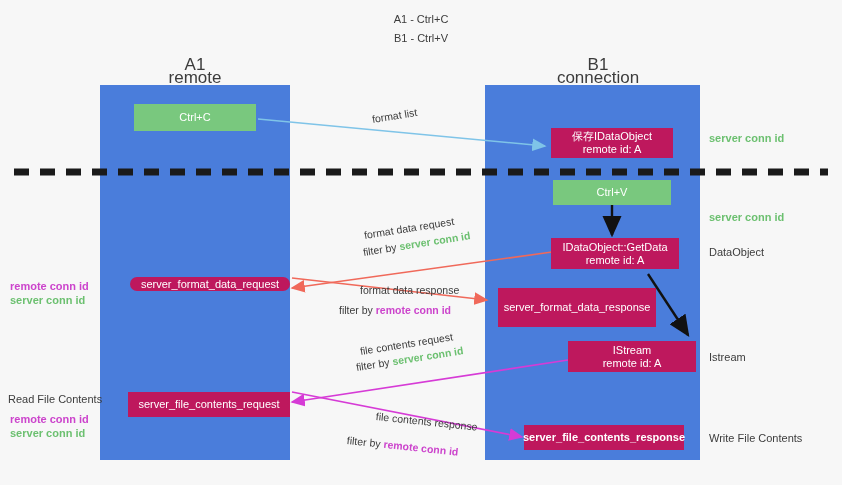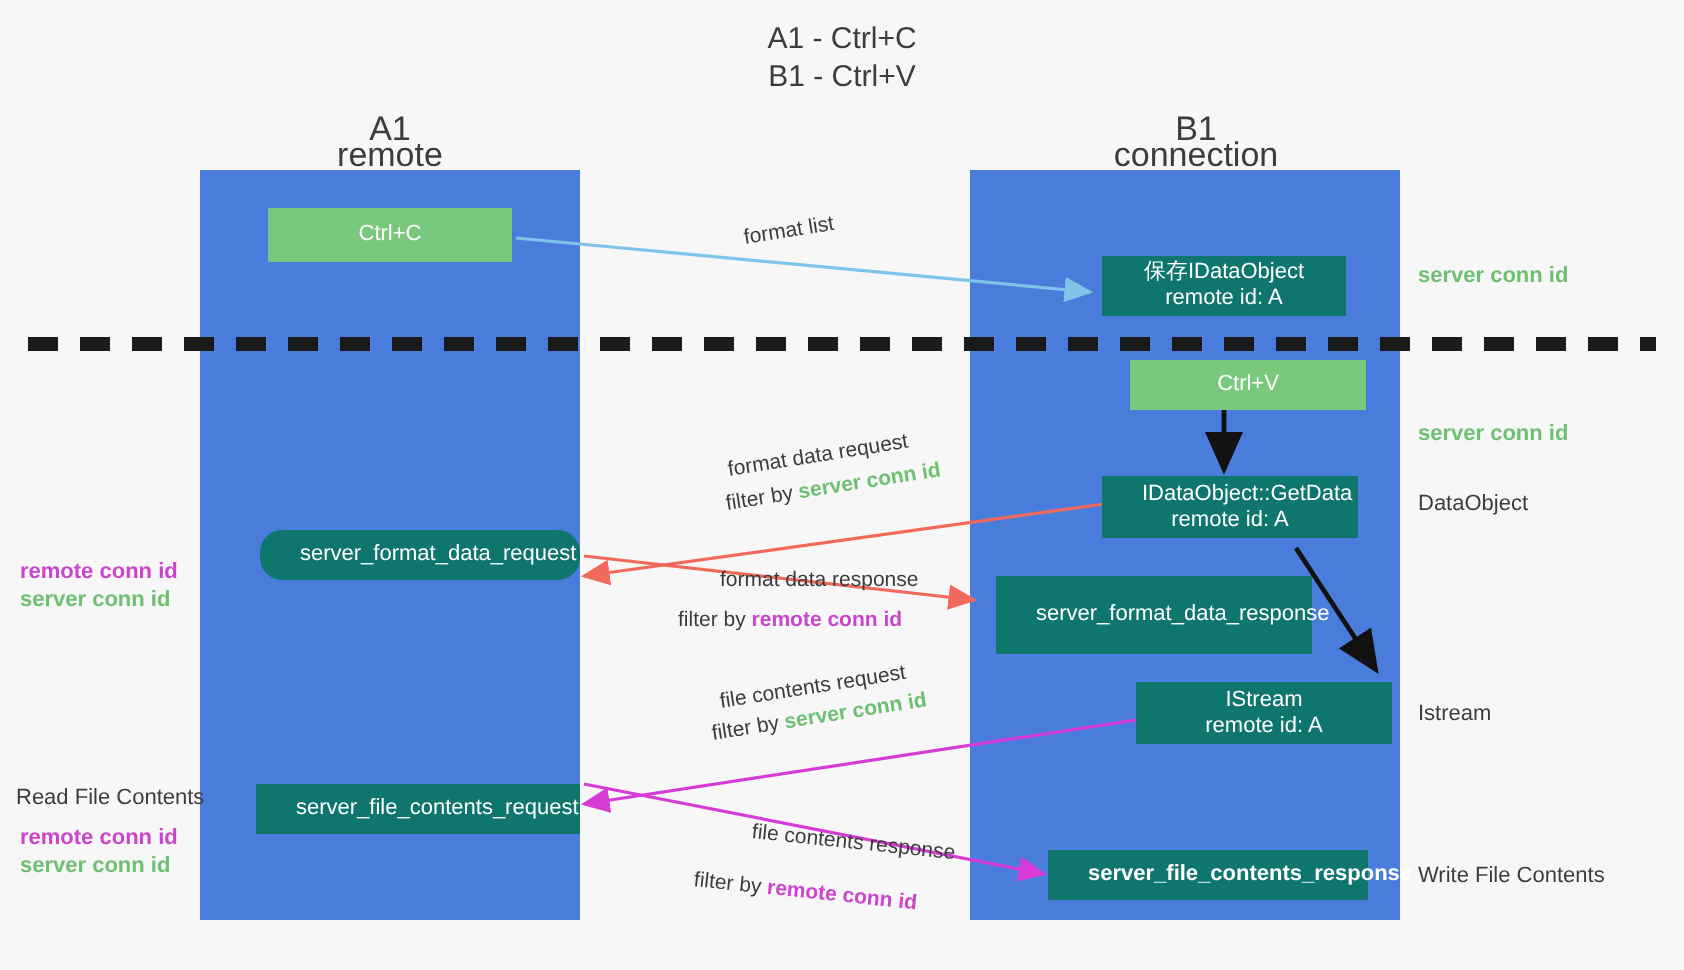--- a/index.html
+++ b/index.html
@@ -11,37 +11,37 @@
     color:#3c3c3c;
   }
   #stage{position:absolute;inset:0;}
   svg.layer{position:absolute;left:0;top:0;width:842px;height:485px;overflow:visible;}
   #arrow-layer{z-index:2;pointer-events:none;}
 
   .lane{position:absolute;background:#4a7ddb;z-index:1;}
 
   .title{
     position:absolute;left:0;right:0;top:10px;
-    text-align:center;font-size:15px;line-height:19px;color:#3c3c3c;
+    text-align:center;font-size:11px;line-height:19px;color:#3c3c3c;
     z-index:3;
   }
 
   .col-head{
     position:absolute;text-align:center;font-size:17px;
     line-height:13px;color:#3c3c3c;z-index:3;
   }
 
   .node{
     position:absolute;z-index:3;
-    display:flex;flex-direction:column;justify-content:center;
+    display:flex;flex-direction:column;align-items:center;justify-content:center;
     color:#ffffff;font-size:11px;line-height:13px;text-align:center;
     box-sizing:border-box;padding:3px 20px;
   }
   .node.green{background:#79c87e;}
-  .node.orange{background:#0f766e;}
+  .node.orange{background:#be185d;}
 
   .side-label{position:absolute;font-size:11px;line-height:14px;z-index:3;}
   .side-label.dark{color:#3c3c3c;}
   .green-txt{color:#6cc070;font-weight:bold;}
   .magenta-txt{color:#cc44cc;font-weight:bold;}
 
   .edge-label{
     position:absolute;z-index:4;font-size:10.5px;line-height:14px;
     color:#3c3c3c;white-space:nowrap;
   }
@@ -100,34 +100,34 @@
 
     <line x1="568" y1="360" x2="292" y2="402" stroke="#d63bd6" stroke-width="1.6" marker-end="url(#ah-mag)"></line>
 
     <line x1="292" y1="392" x2="522" y2="437" stroke="#d63bd6" stroke-width="1.6" marker-end="url(#ah-mag)"></line>
   </svg>
 
   <div class="node green" style="left:134px;top:104px;width:122px;height:27px;">
     <div>Ctrl+C</div>
   </div>
 
-  <div class="node orange" style="left:130px;top:265px;width:160px;height:25px;border-radius:11px;">
+  <div class="node orange" style="left:130px;top:277px;width:160px;height:14px;border-radius:11px;">
     <div>server_format_data_request</div>
   </div>
 
   <div class="node orange" style="left:128px;top:392px;width:162px;height:25px;">
     <div>server_file_contents_request</div>
   </div>
 
   <div class="node orange" style="left:551px;top:128px;width:122px;height:30px;">
     <div>保存IDataObject</div>
     <div>remote id: A</div>
   </div>
 
-  <div class="node green" style="left:553px;top:180px;width:118px;height:25px;margin-left:12px;">
+  <div class="node green" style="left:553px;top:180px;width:118px;height:25px;">
     <div>Ctrl+V</div>
   </div>
 
   <div class="node orange" style="left:551px;top:238px;width:128px;height:31px;">
     <div>IDataObject::GetData</div>
     <div>remote id: A</div>
   </div>
 
   <div class="node orange" style="left:498px;top:288px;width:158px;height:39px;">
     <div>server_format_data_response</div>

